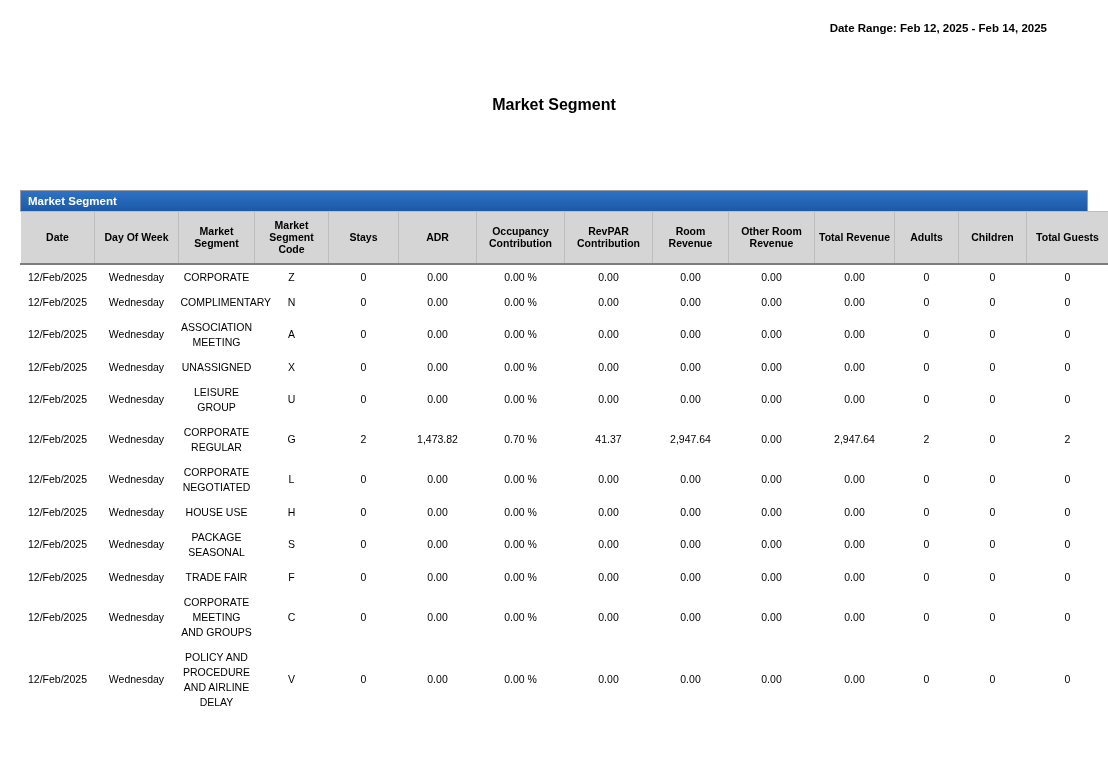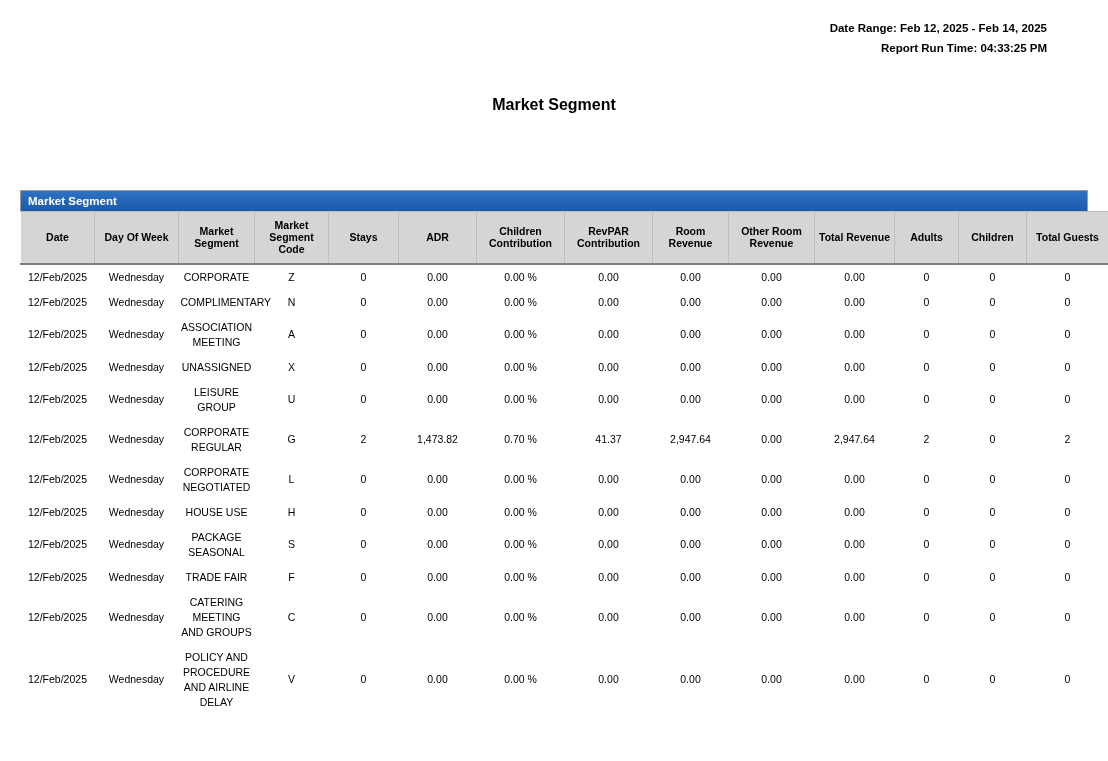--- a/index.html
+++ b/index.html
@@ -105,21 +105,20 @@
   .col-children { width: 68px; }
   .col-guests { width: 82px; }
 </style>
 </head>
 <body>
 
 <div class="page">
 
   <div class="meta">
     <div>Date Range: Feb 12, 2025 - Feb 14, 2025</div>
-    <div>Report Run Time: 04:33:25 PM</div>
   </div>
 
   <div class="report-title">Market Segment</div>
 
   <div class="table-wrap">
     <div class="band">Market Segment</div>
     <table class="grid">
       <colgroup>
         <col class="col-date">
         <col class="col-dow">
@@ -137,21 +136,21 @@
         <col class="col-guests">
       </colgroup>
       <thead>
         <tr>
           <th>Date</th>
           <th>Day Of Week</th>
           <th>Market Segment</th>
           <th>Market Segment Code</th>
           <th>Stays</th>
           <th>ADR</th>
-          <th>Children Contribution</th>
+          <th>Occupancy Contribution</th>
           <th>RevPAR Contribution</th>
           <th>Room Revenue</th>
           <th>Other Room Revenue</th>
           <th>Total Revenue</th>
           <th>Adults</th>
           <th>Children</th>
           <th>Total Guests</th>
         </tr>
       </thead>
       <tbody>
@@ -311,21 +310,21 @@
             <td>0.00</td>
             <td>0.00</td>
             <td>0.00</td>
             <td>0</td>
             <td>0</td>
             <td>0</td>
           </tr>
           <tr>
             <td>12/Feb/2025</td>
             <td>Wednesday</td>
-            <td>CATERING MEETING AND GROUPS</td>
+            <td>CORPORATE MEETING AND GROUPS</td>
             <td>C</td>
             <td>0</td>
             <td>0.00</td>
             <td>0.00 %</td>
             <td>0.00</td>
             <td>0.00</td>
             <td>0.00</td>
             <td>0.00</td>
             <td>0</td>
             <td>0</td>

